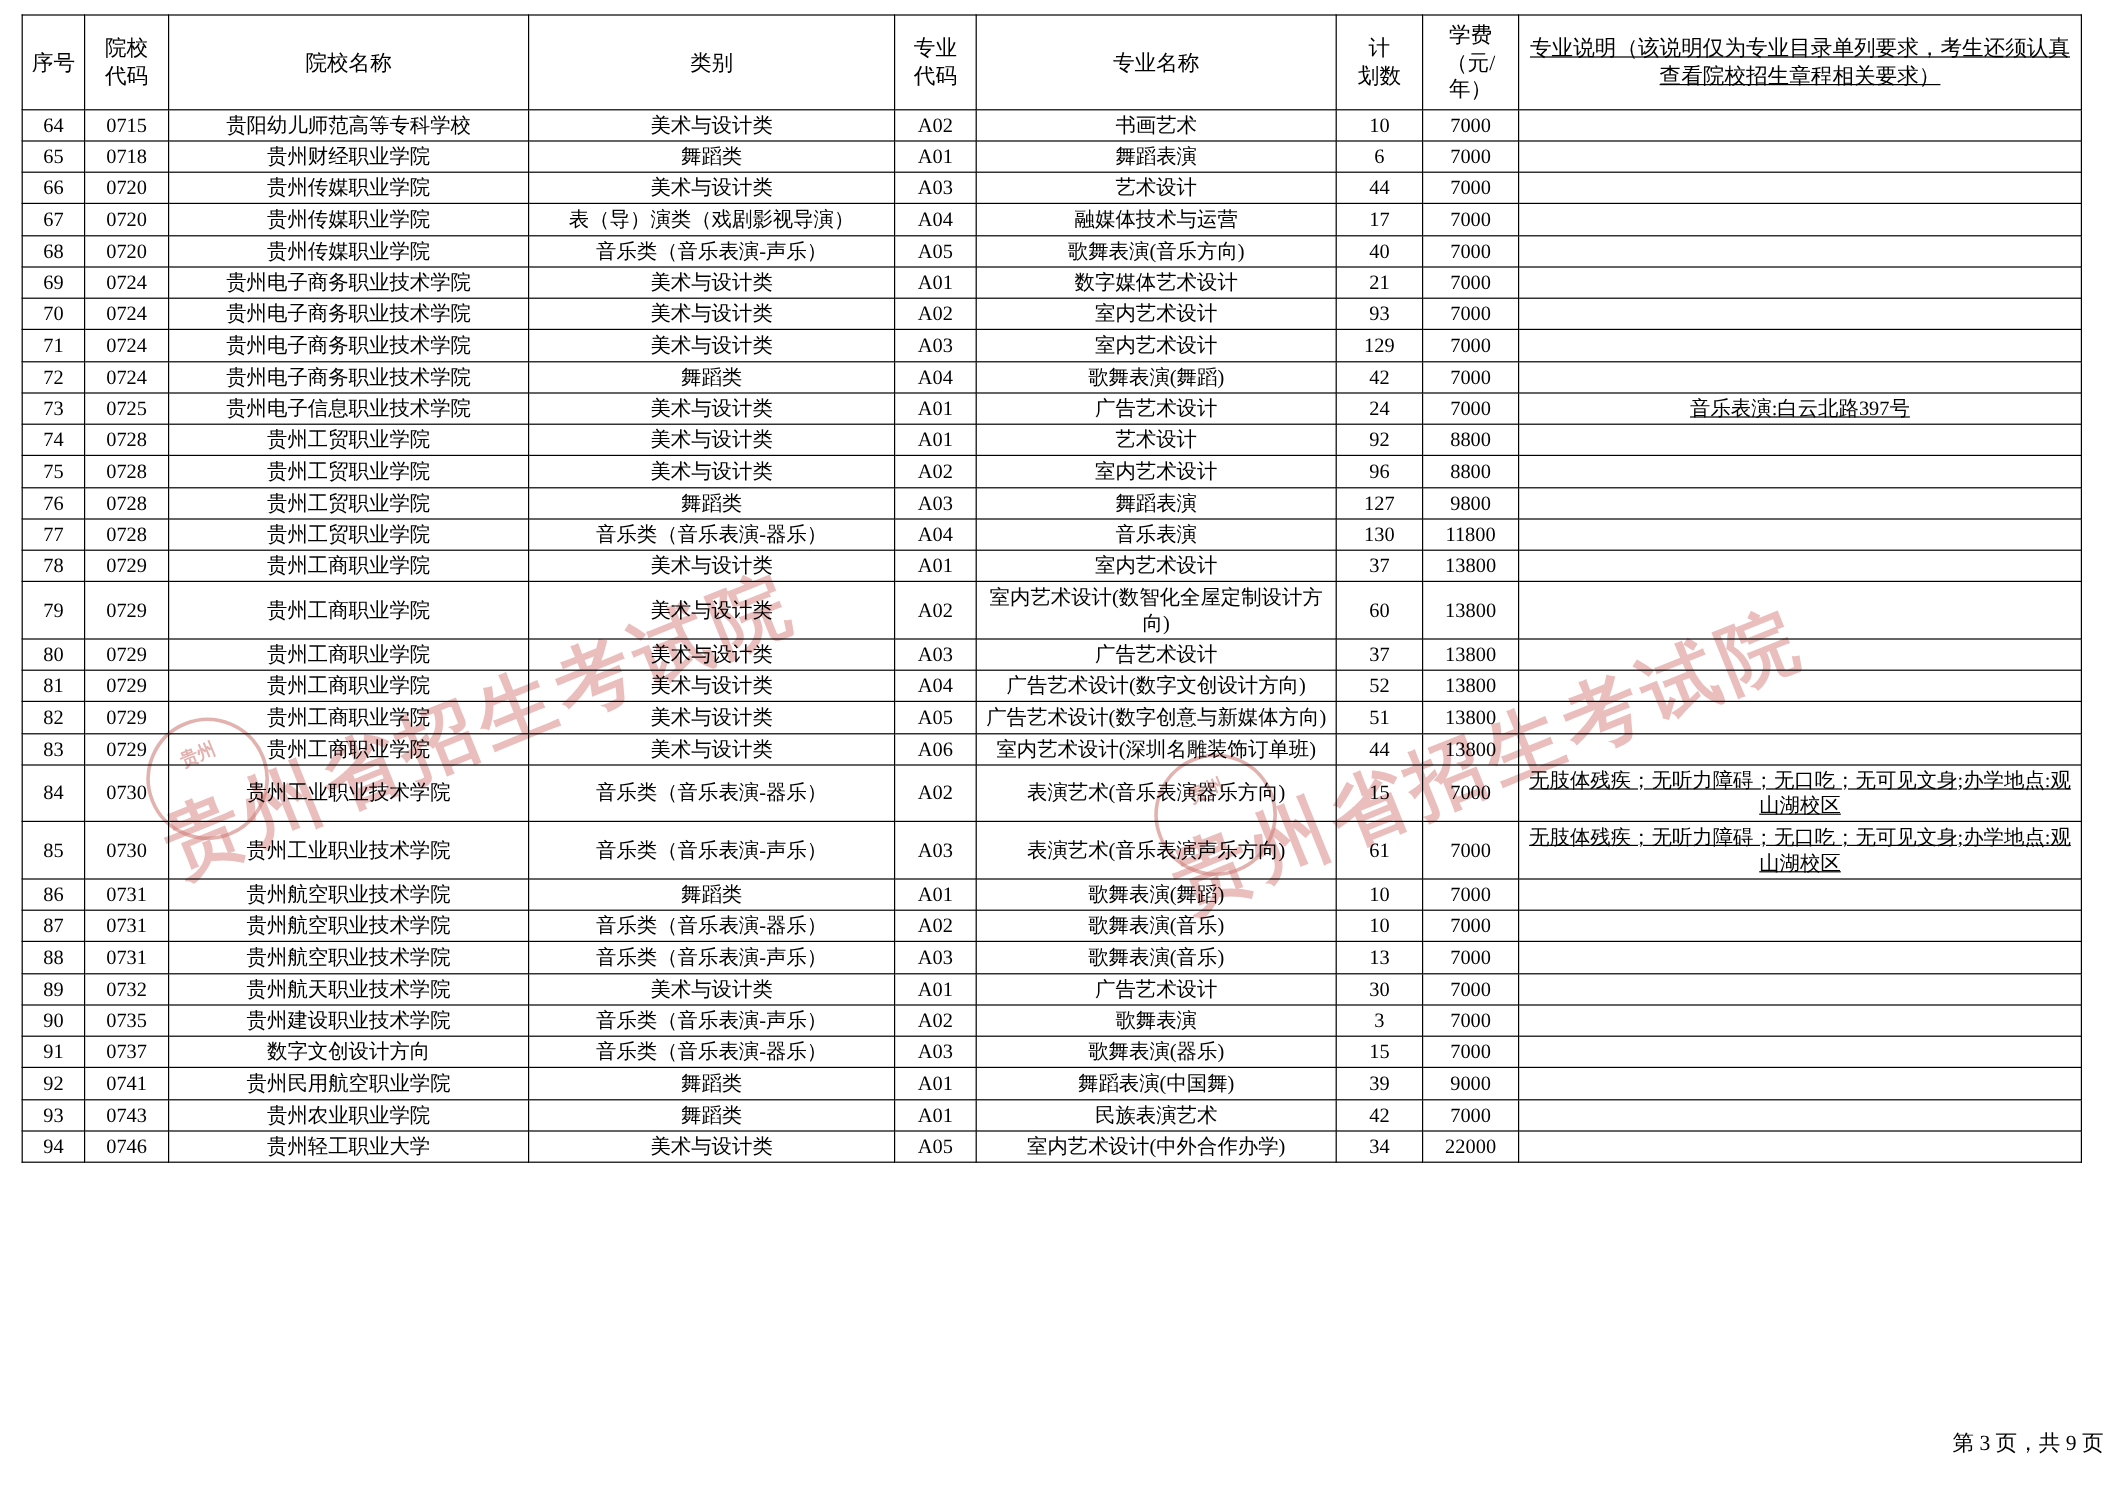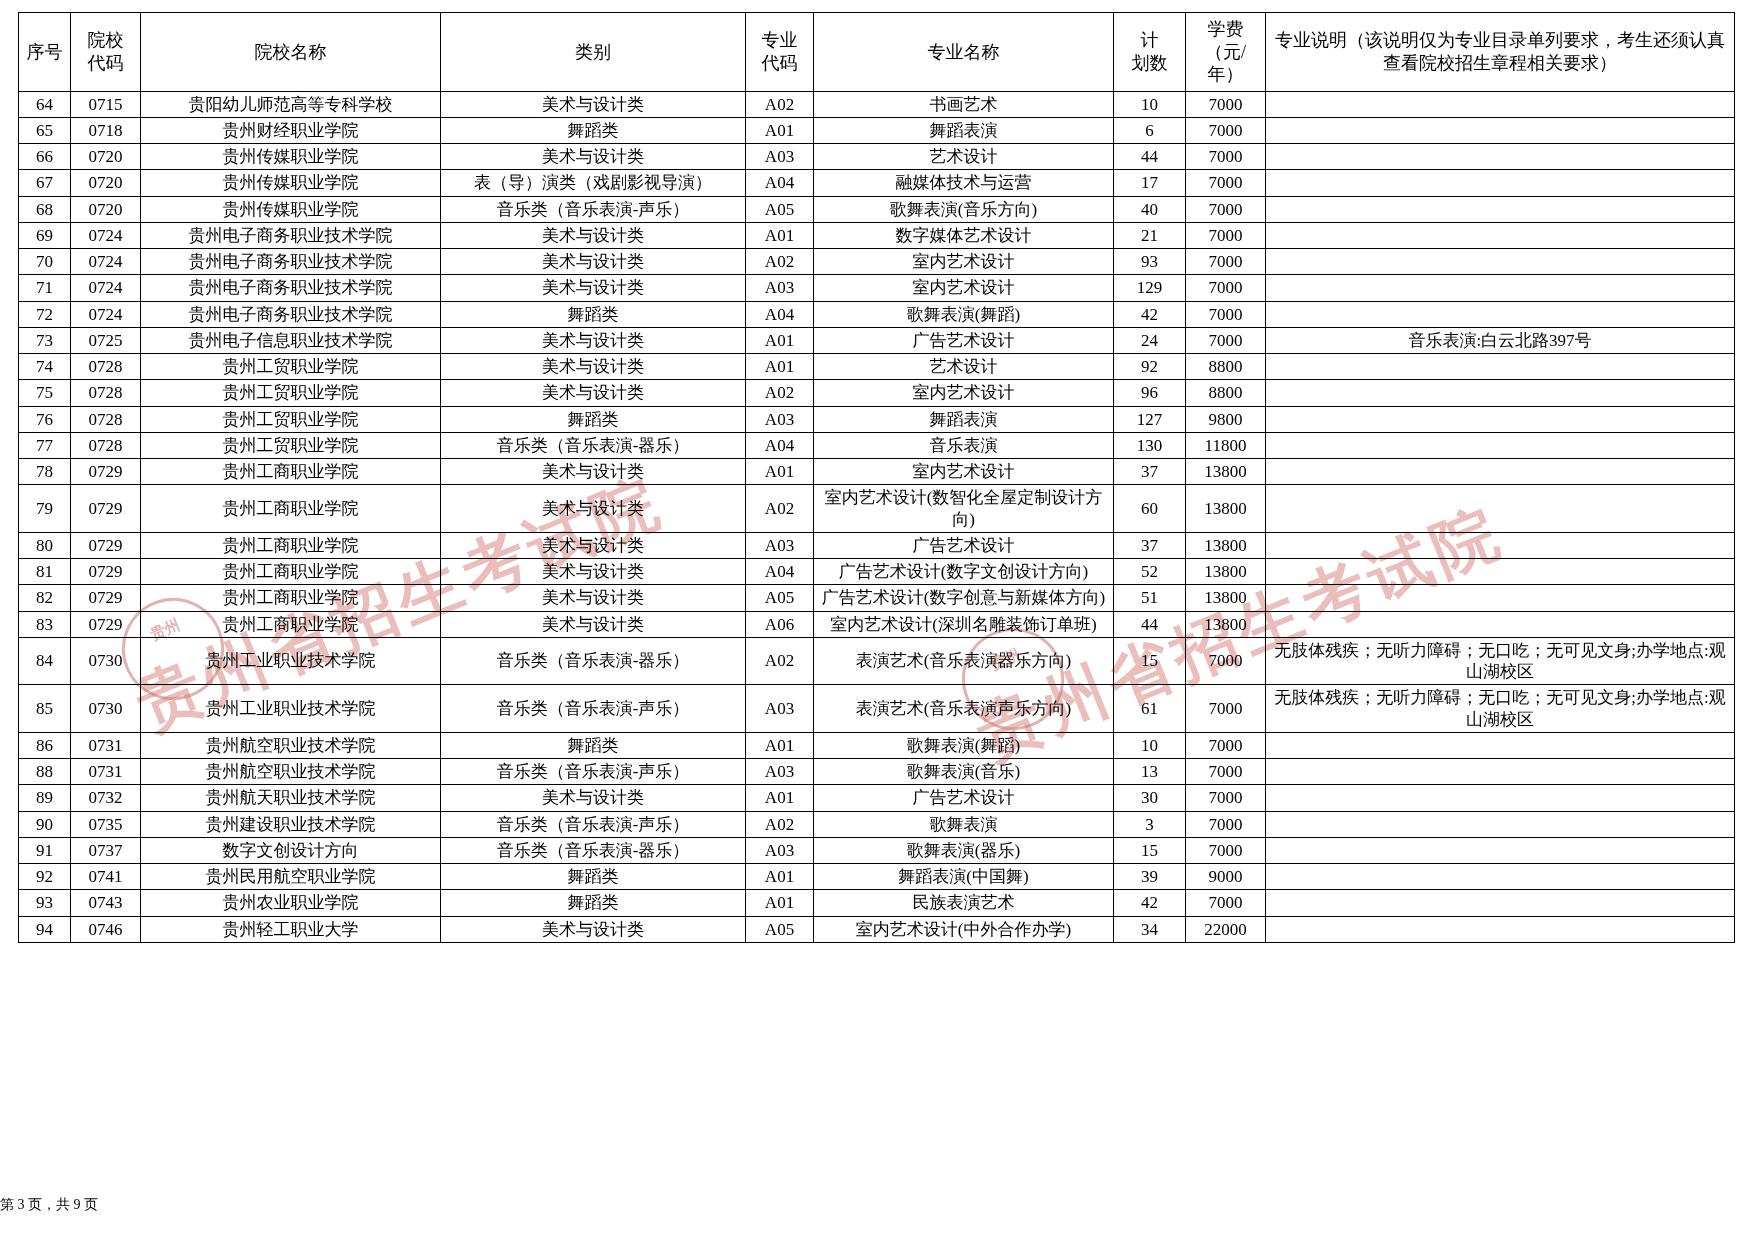--- a/index.html
+++ b/index.html
@@ -53,36 +53,37 @@
   col.c-major  { width: 300px; }
   col.c-plan   { width: 72px; }
   col.c-fee    { width: 80px; }
   col.c-note   { width: 469px; }
 
   td.note, th.note {
     text-align: left;
     padding-left: 6px;
     font-size: 16px;
     line-height: 1.3;
+    text-decoration: underline;
   }
   th.note {
     font-size: 17.5px;
     line-height: 1.45;
   }
   td.major-wrap {
     line-height: 1.45;
     margin-top: 20px;
   }
   .footer {
     position: absolute;
     left: 0;
     right: 0;
     bottom: 26px;
-    text-align: left;
-    font-size: 14px;
+    text-align: right;
+    font-size: 18px;
     z-index: 3;
   }
 
   
   .wm {
     position: absolute;
     color: #d98a86;
     opacity: 0.55;
     font-size: 64px;
     font-weight: bold;
@@ -416,20 +417,31 @@
           <td>0731</td>
           <td>贵州航空职业技术学院</td>
           <td>舞蹈类</td>
           <td>A01</td>
           <td class="major-wrap">歌舞表演(舞蹈)</td>
           <td>10</td>
           <td>7000</td>
           <td class="note"></td>
         </tr>
         <tr>
+          <td>87</td>
+          <td>0731</td>
+          <td>贵州航空职业技术学院</td>
+          <td>音乐类（音乐表演-器乐）</td>
+          <td>A02</td>
+          <td class="major-wrap">歌舞表演(音乐)</td>
+          <td>10</td>
+          <td>7000</td>
+          <td class="note"></td>
+        </tr>
+        <tr>
           <td>88</td>
           <td>0731</td>
           <td>贵州航空职业技术学院</td>
           <td>音乐类（音乐表演-声乐）</td>
           <td>A03</td>
           <td class="major-wrap">歌舞表演(音乐)</td>
           <td>13</td>
           <td>7000</td>
           <td class="note"></td>
         </tr>

